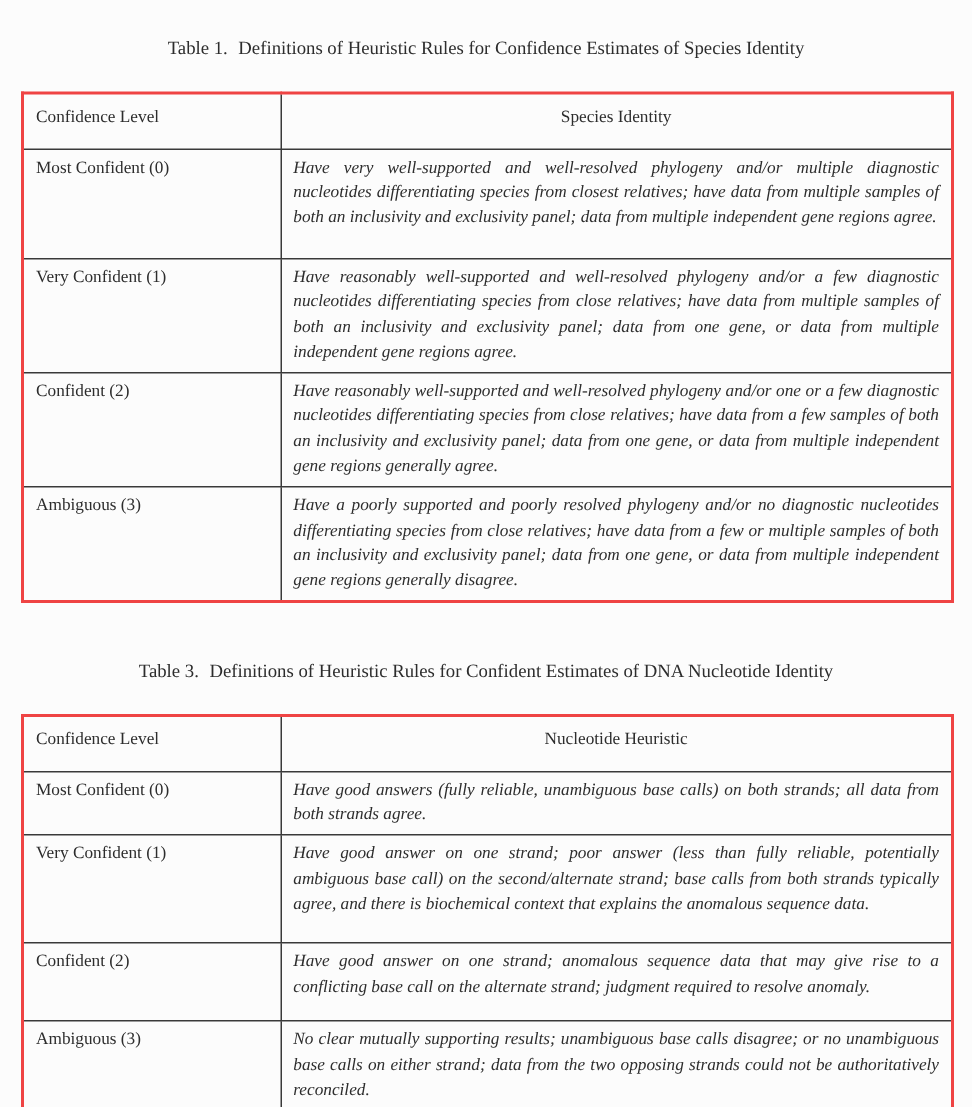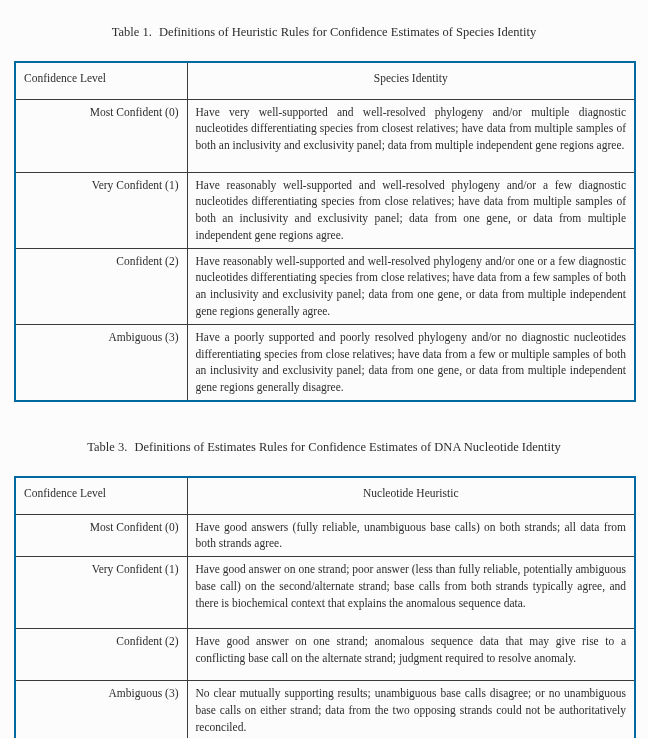--- a/index.html
+++ b/index.html
@@ -25,21 +25,21 @@
     color: #2d2d2d;
   }
   .caption-1 { padding-top: 24px; }
   .caption-2 { padding-top: 37px; }
   .caption-label { margin-right: 7px; }
   table.data-table {
     border-collapse: collapse;
     table-layout: fixed;
     width: 620px;
     margin: 21px 14px 0 14px;
-    border: 2px solid #0369a1;
+    border: 2px solid #ef4444;
     padding-left: 32px;
   }
   table.data-table td {
     border: 1px solid #3a3a3a;
     font-size: 11.5px;
     line-height: 16.8px;
     vertical-align: top;
     box-sizing: border-box;
     padding: 4px 8px;
   }
@@ -50,26 +50,27 @@
     text-align: left;
     padding-left: 9px;
     font-size: 12px;
   }
   td.header-def {
     text-align: center;
     font-size: 12px;
     margin-top: 24px;
   }
   td.level-cell {
-    text-align: right;
+    text-align: left;
     padding-top: 5px;
   }
   td.def-cell {
     text-align: justify;
     padding: 5px 9px 5px 10px;
+    font-style: italic;
   }
 </style>
 </head>
 <body>
 
 <div class="page">
 
   <div class="table-caption caption-1">
     <span class="caption-label">Table 1.</span><span>Definitions of Heuristic Rules for Confidence Estimates of Species Identity</span>
   </div>
@@ -93,21 +94,21 @@
         <td class="def-col def-cell">Have reasonably well-supported and well-resolved phylogeny and/or one or a few diagnostic nucleotides differentiating species from close relatives; have data from a few samples of both an inclusivity and exclusivity panel; data from one gene, or data from multiple independent gene regions generally agree.</td>
       </tr>
       <tr style="height:71px;">
         <td class="level-col level-cell">Ambiguous (3)</td>
         <td class="def-col def-cell">Have a poorly supported and poorly resolved phylogeny and/or no diagnostic nucleotides differentiating species from close relatives; have data from a few or multiple samples of both an inclusivity and exclusivity panel; data from one gene, or data from multiple independent gene regions generally disagree.</td>
       </tr>
     </tbody>
   </table>
 
   <div class="table-caption caption-2">
-    <span class="caption-label">Table 3.</span><span>Definitions of Estimates Rules for Confidence Estimates of DNA Nucleotide Identity</span>
+    <span class="caption-label">Table 3.</span><span>Definitions of Heuristic Rules for Confident Estimates of DNA Nucleotide Identity</span>
   </div>
 
   <table class="data-table">
     <tbody>
       <tr class="header-row">
         <td class="level-col header-level">Confidence Level</td>
         <td class="def-col header-def">Nucleotide Heuristic</td>
       </tr>
       <tr style="height:42px;">
         <td class="level-col level-cell">Most Confident (0)</td>

